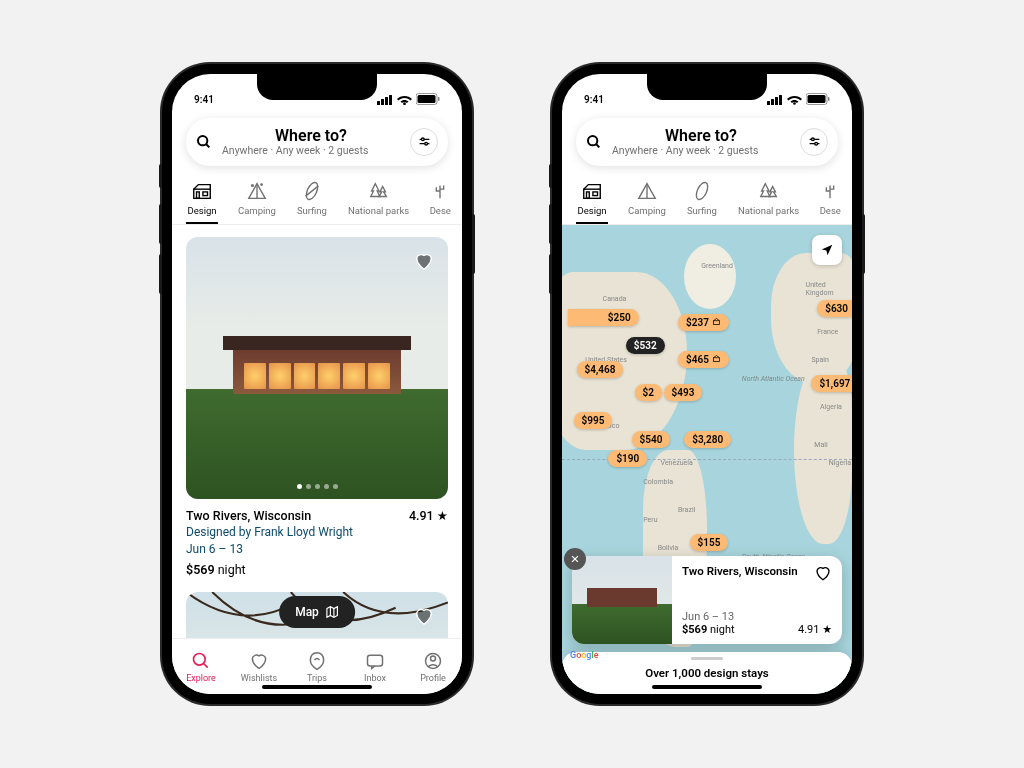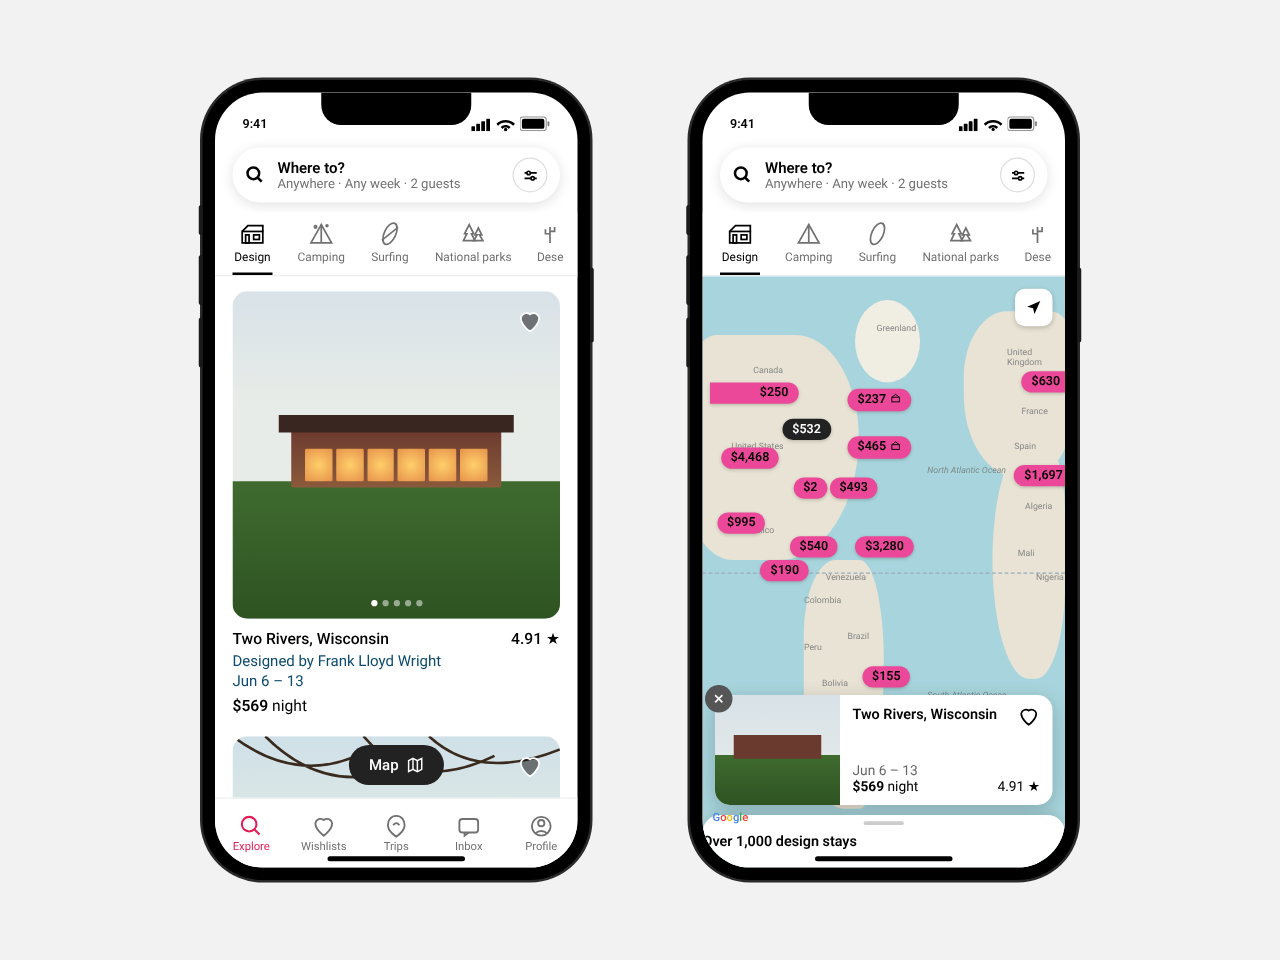--- a/index.html
+++ b/index.html
@@ -9,21 +9,21 @@
   .phone .side-btn-l { position:absolute; left:-3px; width:3px; background:#1a1a1a; border-radius:2px 0 0 2px; }
   .phone .side-btn-r { position:absolute; right:-3px; width:3px; background:#1a1a1a; border-radius:0 2px 2px 0; }
   .screen { width: 100%; height: 100%; background: #fff; border-radius: 38px; overflow: hidden; position: relative; display: flex; flex-direction: column; }
   .notch { position: absolute; top: 0; left: 50%; transform: translateX(-50%); width: 120px; height: 26px; background: #000; border-radius: 0 0 16px 16px; z-index: 100; }
   .status-bar { display: flex; justify-content: space-between; align-items: center; padding: 10px 22px 0; height: 40px; font-size: 10px; font-weight: 600; }
   .status-right { display: flex; gap: 4px; align-items: center; }
   .status-right svg { display: block; }
   .search-container { padding: 4px 14px 8px; }
   .search-pill { background: #fff; border-radius: 999px; box-shadow: 0 2px 10px rgba(0,0,0,.12); display: flex; align-items: center; padding: 8px 10px; gap: 10px; }
   .search-text { flex: 1; display: flex; flex-direction: column; line-height: 1.2; }
-  .search-title { font-size: 12px; font-weight: 600; }
+  .search-title { font-size: 16px; font-weight: 600; text-align: center; }
   .search-sub { font-size: 10.5px; color: #717171; }
   .filter-btn { width: 28px; height: 28px; border: 1px solid #ddd; border-radius: 50%; display: flex; align-items: center; justify-content: center; }
   .categories { display: flex; padding: 0 4px; overflow: hidden; border-bottom: 1px solid #eee; background:#fff; }
   .cat { flex: 0 0 auto; display: flex; flex-direction: column; align-items: center; gap: 3px; padding: 6px 10px 8px; font-size: 9.5px; color: #717171; position: relative; min-width: 52px; }
   .cat.active { color: #000; }
   .cat.active::after { content: ''; position: absolute; bottom: 0; left: 10px; right: 10px; height: 2px; background: #000; }
   .cat .ico { width: 22px; height: 22px; display: flex; align-items: center; justify-content: center; }
   .content { flex: 1; overflow: hidden; position: relative; }
   .listing-scroll { padding: 12px 14px 0; }
   .listing-card { margin-bottom: 14px; }
@@ -59,35 +59,35 @@
   .map-area { position:absolute; inset:0; background:#a8d5dd; overflow:hidden; }
   .land { position:absolute; background:#e8e3d4; }
   .land.na { left:-5%; top:10%; width:48%; height:38%; border-radius:20% 40% 50% 30% / 30% 50% 60% 40%; }
   .land.sa { left:28%; top:48%; width:22%; height:42%; border-radius:40% 30% 30% 50% / 30% 40% 60% 40%; }
   .land.eu { right:-2%; top:6%; width:30%; height:28%; border-radius:40% 20% 40% 50%; }
   .land.af { right:0%; top:28%; width:20%; height:40%; border-radius:50% 30% 40% 50%; }
   .land.gr { left:42%; top:4%; width:18%; height:14%; border-radius:50%; background:#f0ede2; }
   .map-label { position:absolute; font-size:7px; color:#7a8a8a; font-style:italic; }
   .country-label { position:absolute; font-size:7px; color:#888; }
   .equator { position:absolute; left:0; right:0; top:50%; border-top:1px dashed #9ab; }
-  .price-pin { position:absolute; background:#ec4899; border-radius:999px; padding:3px 8px; font-size:10px; font-weight:600; box-shadow:0 1px 3px rgba(0,0,0,.2); white-space:nowrap; display:flex; align-items:center; gap:3px; }
+  .price-pin { position:absolute; background:#fdba74; border-radius:999px; padding:3px 8px; font-size:10px; font-weight:600; box-shadow:0 1px 3px rgba(0,0,0,.2); white-space:nowrap; display:flex; align-items:center; gap:3px; }
   .price-pin.dark { background:#222; color:#fff; }
   .price-pin.edge-l { border-radius: 0 999px 999px 0; padding-left:4px; }
   .price-pin.edge-r { border-radius: 999px 0 0 999px; padding-right:4px; }
   .locate-btn { position:absolute; top:10px; right:10px; width:30px; height:30px; background:#fff; border-radius:8px; box-shadow:0 1px 4px rgba(0,0,0,.2); display:flex; align-items:center; justify-content:center; }
   .map-card { position:absolute; bottom:50px; left:10px; right:10px; background:#fff; border-radius:12px; box-shadow:0 4px 16px rgba(0,0,0,.2); display:flex; overflow:visible; height:88px; }
   .map-card-img { width:100px; height:100%; position:relative; border-radius:12px 0 0 12px; overflow:hidden; flex-shrink:0; }
   .map-card-close { position:absolute; top:-8px; left:-8px; width:22px; height:22px; background:#555; border-radius:50%; display:flex; align-items:center; justify-content:center; color:#fff; font-size:12px; z-index:2; }
   .map-card-body { flex:1; padding:8px 10px; font-size:11px; position:relative; display:flex; flex-direction:column; }
   .map-card-title { font-weight:600; font-size:11.5px; }
   .map-card-heart { position:absolute; top:8px; right:10px; }
   .map-card-bottom { margin-top:auto; display:flex; justify-content:space-between; align-items:flex-end; }
   .google-logo { position:absolute; bottom:34px; left:8px; font-size:9px; font-weight:500; z-index:3; }
   .google-logo span:nth-child(1){color:#4285F4;} .google-logo span:nth-child(2){color:#EA4335;} .google-logo span:nth-child(3){color:#FBBC05;} .google-logo span:nth-child(4){color:#4285F4;} .google-logo span:nth-child(5){color:#34A853;} .google-logo span:nth-child(6){color:#EA4335;}
-  .bottom-sheet { position:absolute; bottom:0; left:0; right:0; height:42px; background:#fff; border-radius:14px 14px 0 0; box-shadow:0 -2px 8px rgba(0,0,0,.1); display:flex; align-items:center; font-size:11.5px; font-weight:600; }
+  .bottom-sheet { position:absolute; bottom:0; left:0; right:0; height:42px; background:#fff; border-radius:14px 14px 0 0; box-shadow:0 -2px 8px rgba(0,0,0,.1); display:flex; align-items:center; justify-content:center; font-size:11.5px; font-weight:600; }
   .bottom-sheet::before { content:''; position:absolute; top:5px; left:50%; transform:translateX(-50%); width:32px; height:3px; background:#ccc; border-radius:2px; }
   .star { display:inline-block; }
 </style>
 </head>
 <body>
 
 <div class="phone">
   <div class="side-btn-l" style="top:100px;height:24px"></div>
   <div class="side-btn-l" style="top:140px;height:40px"></div>
   <div class="side-btn-l" style="top:190px;height:40px"></div>

